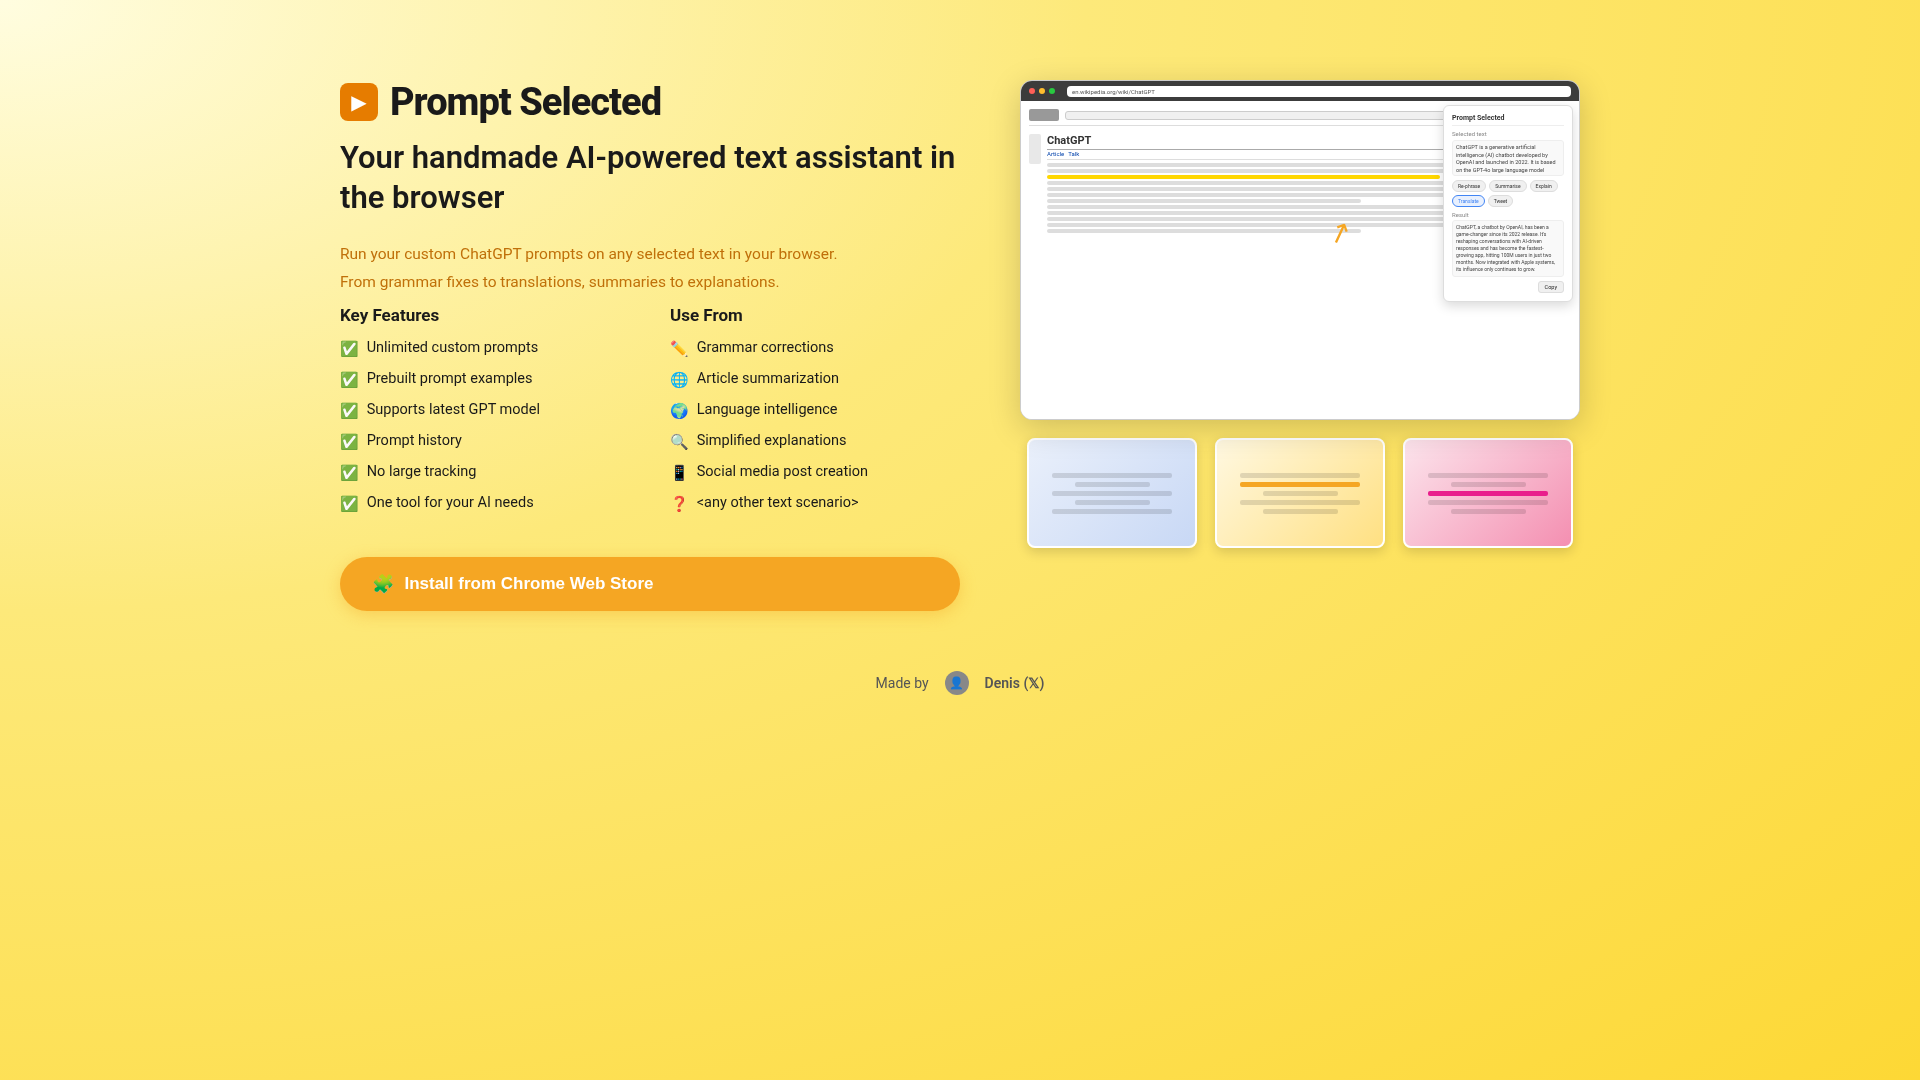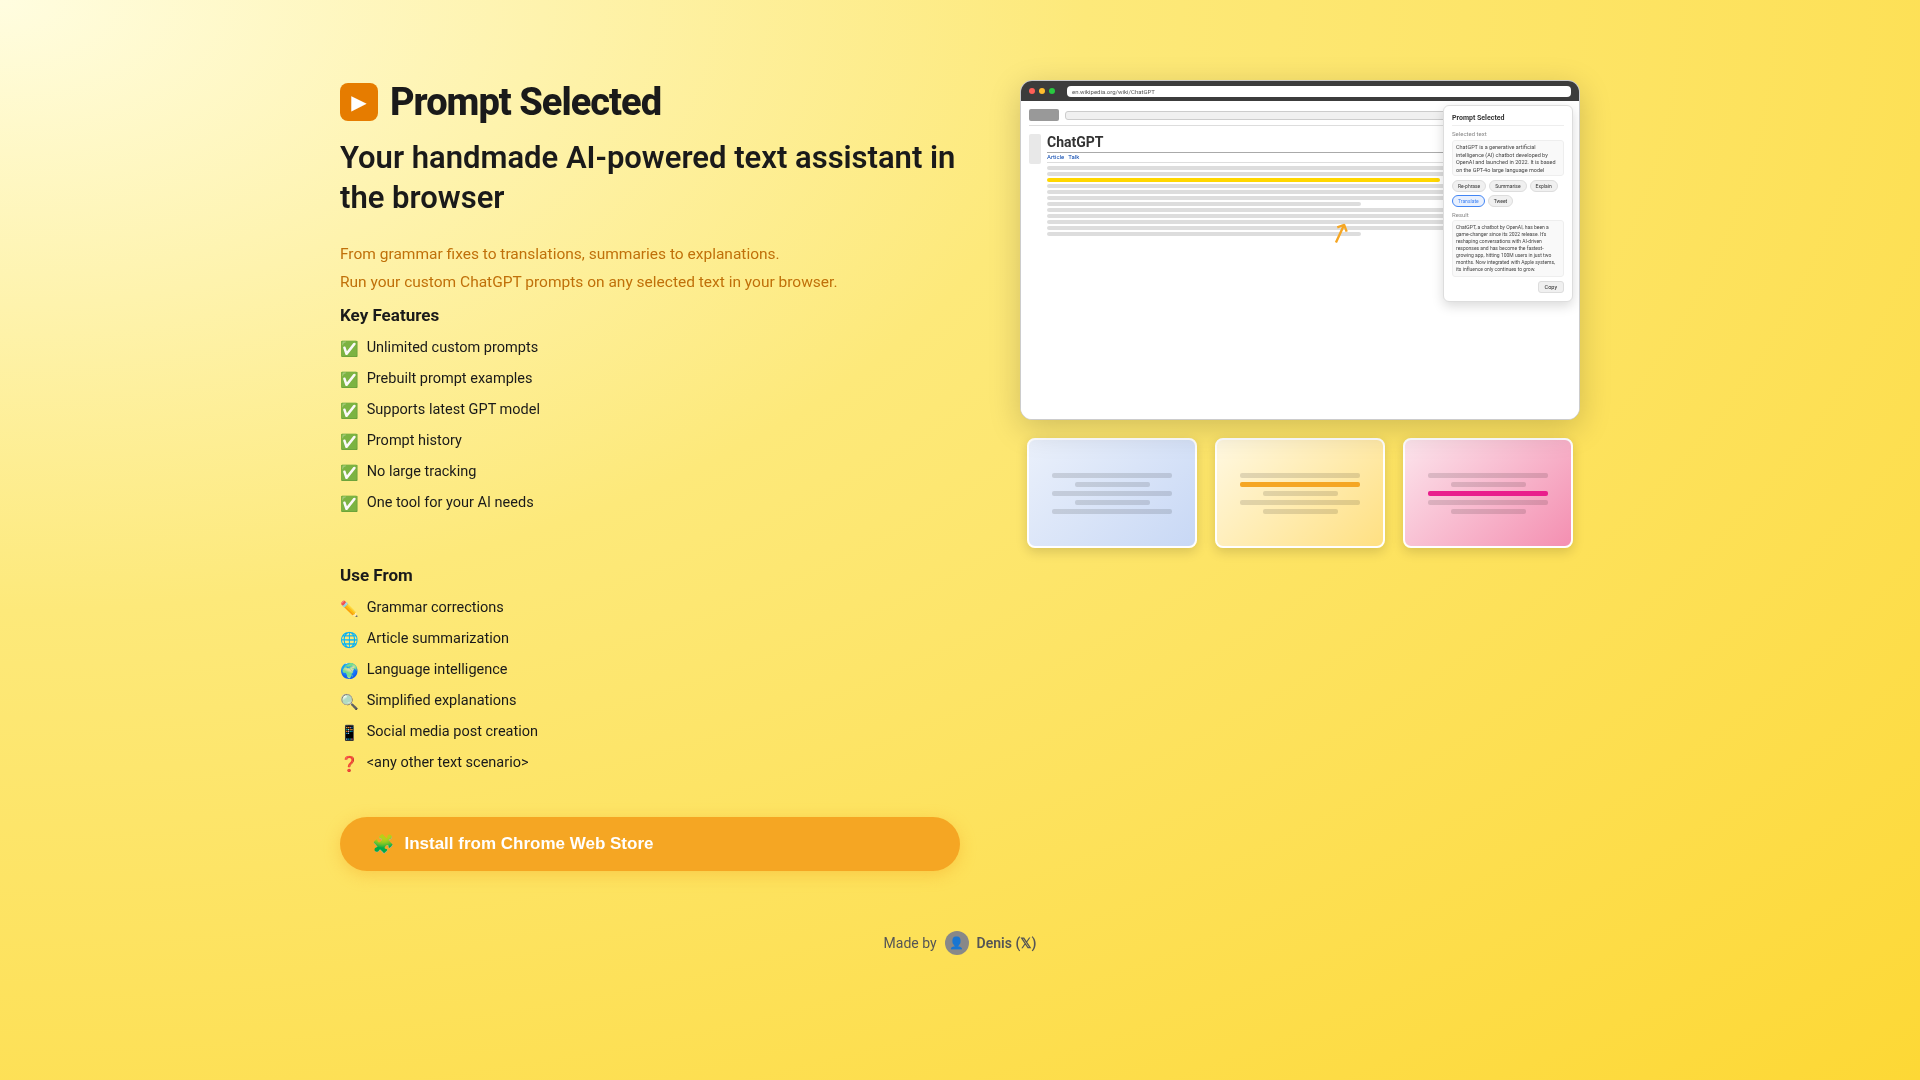--- a/index.html
+++ b/index.html
@@ -83,21 +83,21 @@
     }
     .api-note {
       font-size: 14px;
       color: #c0700a;
       margin-bottom: 32px;
       margin-top: 4px;
     }
     
     .features-section {
       display: flex;
-      flex-direction: column;
+      flex-direction: row;
       gap: 40px;
       margin-bottom: 32px;
       justify-content: center;
     }
     .feature-col {
       flex: 1;
     }
     .col-title {
       font-size: 17px;
       font-weight: 700;
@@ -223,21 +223,21 @@
       border-radius: 2px;
     }
     .wiki-search {
       flex: 1;
       height: 9px;
       background: #f0f0f0;
       border: 1px solid #ccc;
       border-radius: 3px;
     }
     .wiki-content-title {
-      font-size: 14px;
+      font-size: 11px;
       font-weight: bold;
       color: #333;
       border-bottom: 1px solid #aaa;
       padding-bottom: 2px;
     }
     .wiki-tabs { display: flex; gap: 4px; font-size: 6px; color: #0645ad; border-bottom: 1px solid #ddd; padding-bottom: 2px; }
     .wiki-text-line { height: 4px; background: #ddd; border-radius: 2px; margin-bottom: 2px; }
     .wiki-text-line.short { width: 60%; }
     .wiki-text-line.medium { width: 80%; }
     .wiki-text-line.full { width: 100%; }
@@ -341,21 +341,21 @@
     .thumb-line.accent-pink { background: #e91e8c; }
     
     .footer {
       margin-top: 60px;
       text-align: center;
       font-size: 14px;
       color: #555;
       display: flex;
       align-items: center;
       justify-content: center;
-      gap: 8px;
+      gap: 16px;
     }
     .footer-avatar {
       width: 24px;
       height: 24px;
       border-radius: 50%;
       background: #888;
       overflow: hidden;
       display: inline-flex;
       align-items: center;
       justify-content: center;
@@ -378,22 +378,22 @@
       <div class="logo-row">
         <div class="logo-icon">
           <span>▶</span>
         </div>
         <h1 class="logo-text">Prompt Selected</h1>
       </div>
 
       <div class="tagline">Your handmade AI-powered text assistant in the browser</div>
 
       <div class="description">
+        <p>Run your custom ChatGPT prompts on any selected text in your browser.</p>
         <p>From grammar fixes to translations, summaries to explanations.</p>
-        <p>Run your custom ChatGPT prompts on any selected text in your browser.</p>
       </div>
 
       <div class="features-section">
 
         <div class="feature-col">
           <div class="col-title">Key Features</div>
           <div class="feature-item">
             <span class="feature-icon">✅</span>
             <span>Unlimited custom prompts</span>
           </div>

